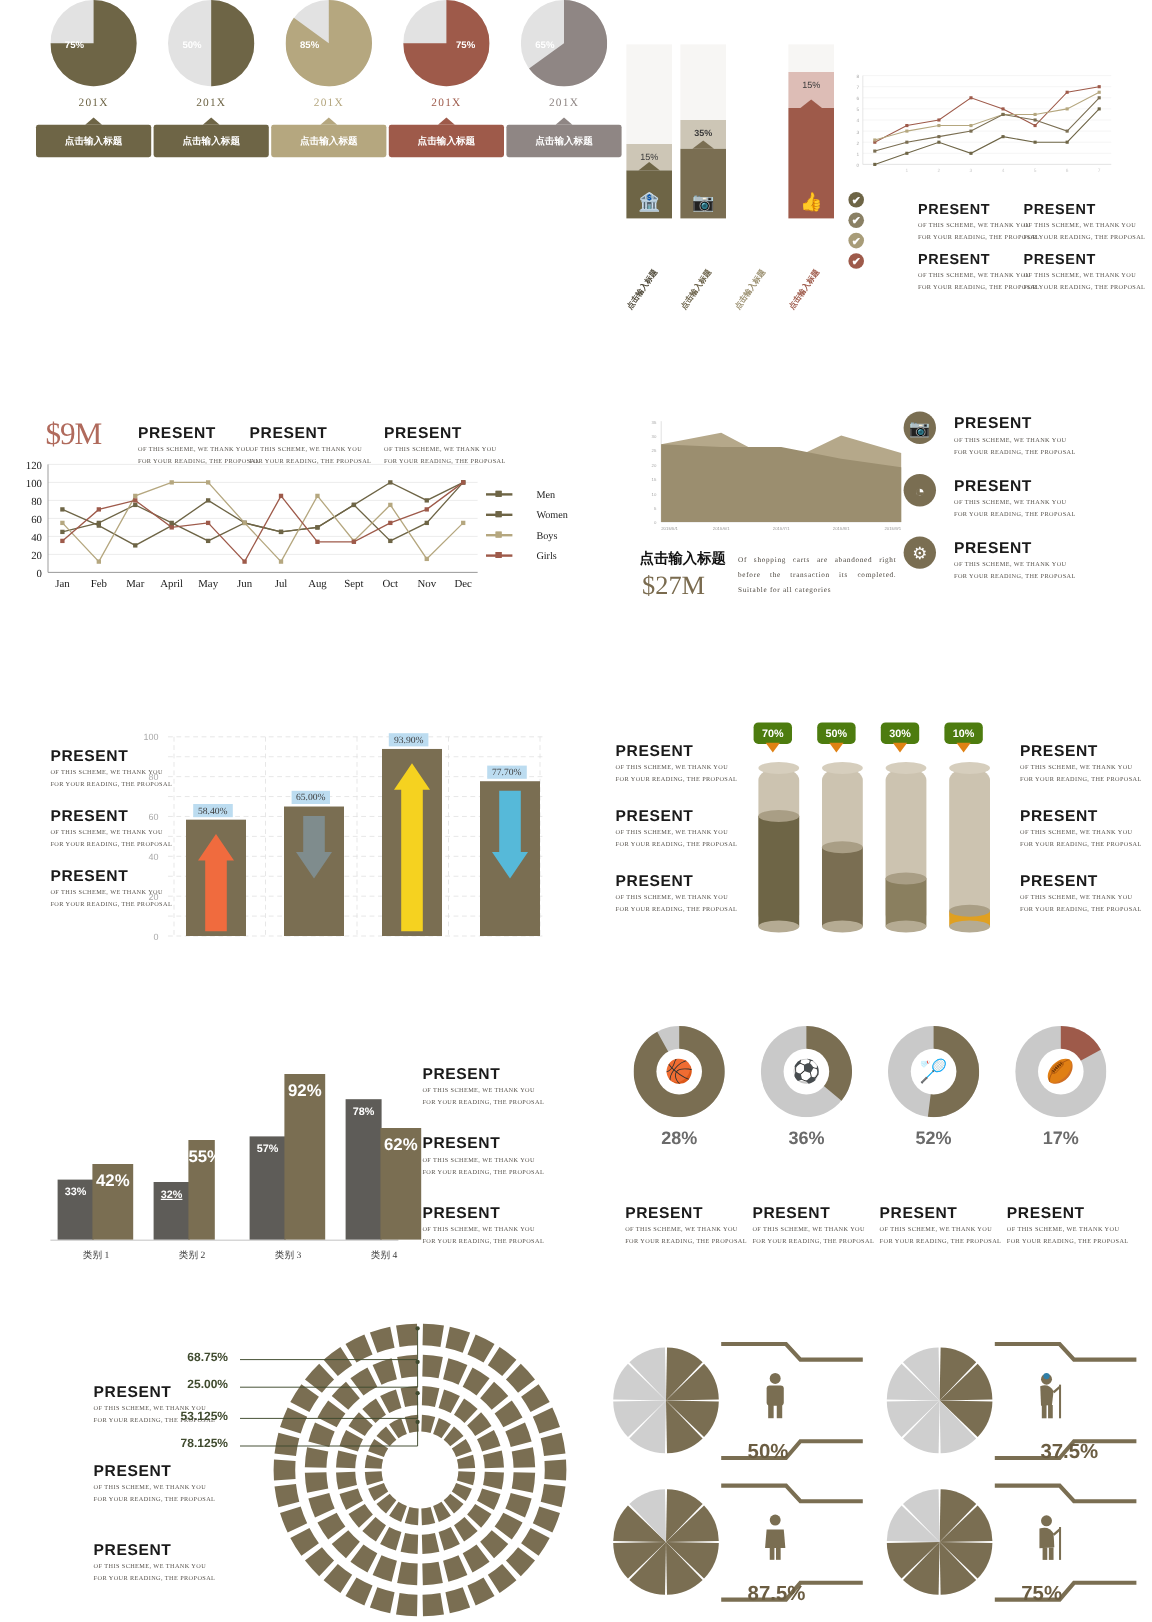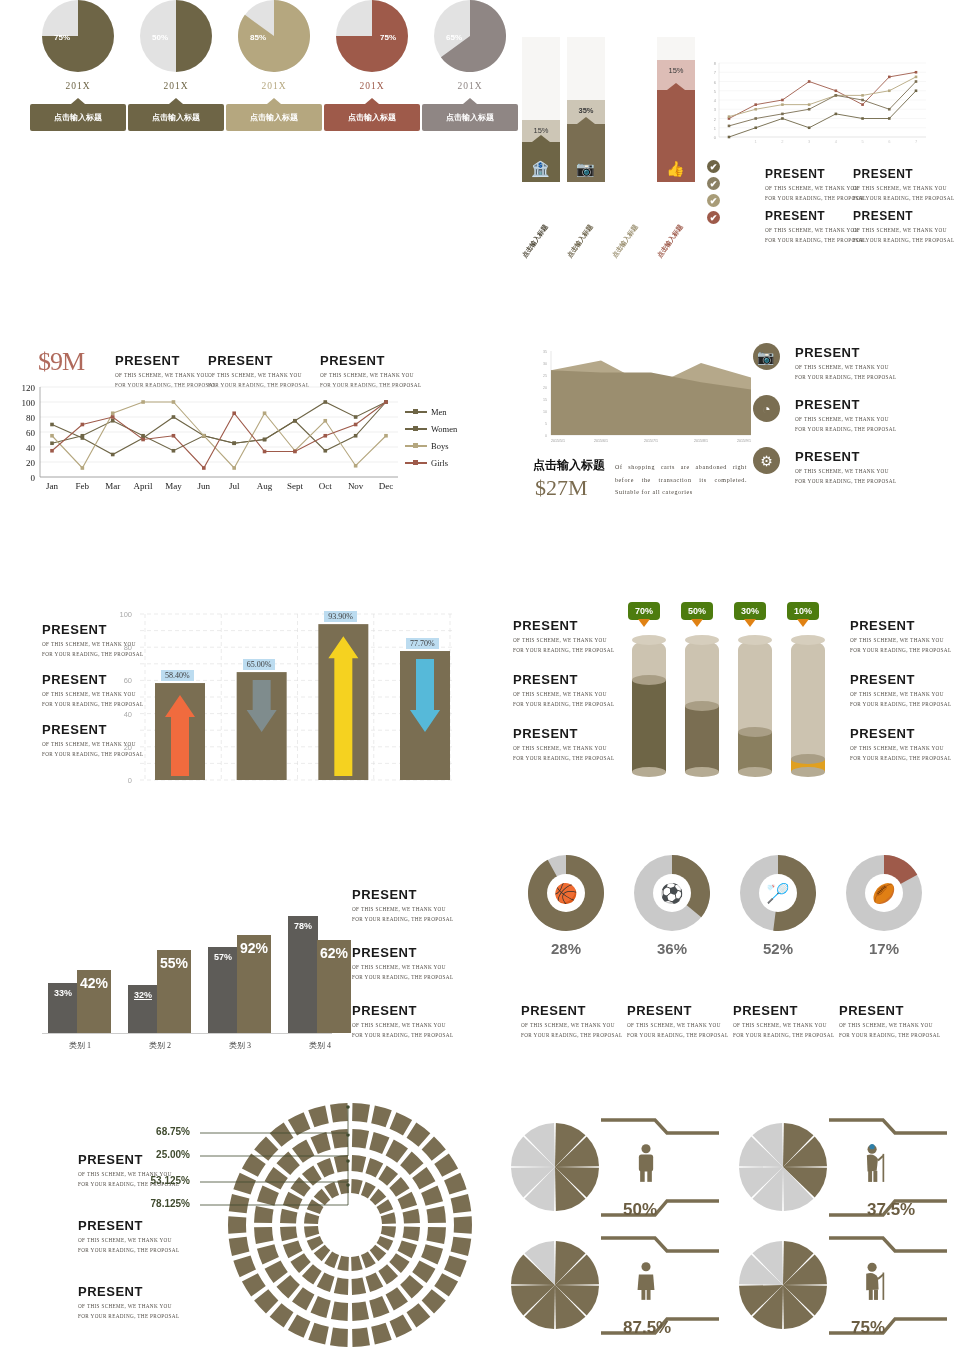--- a/index.html
+++ b/index.html
@@ -91,21 +91,21 @@
     color: #fff; font-size: 9px; font-weight: bold;
   }
 
   
   #sec3 { left: 0; top: 335px; width: 480px; height: 180px; }
   .money {
     font-family: "Liberation Serif", serif;
     font-size: 26px; color: #b06a5c; letter-spacing: -1px;
   }
   .legend-item {
-    display: flex; align-items: center; gap: 4px;
+    display: flex; align-items: center; gap: 20px;
     font-family: "Liberation Serif", serif; font-size: 8.5px; color: #222;
     margin-bottom: 7px;
   }
   .legend-mark { width: 22px; height: 2px; position: relative; }
   .legend-mark:after {
     content: ""; position: absolute; left: 8px; top: -2px;
     width: 5px; height: 5px; background: inherit;
   }
   .axis-txt { font-family: "Liberation Serif", serif; font-size: 9px; fill: #1a1a1a; }
 
@@ -743,28 +743,28 @@
     <div class="gbar" style="left:48px;width:30px;height:50px;background:#5e5c58;">
       <div class="gbar-val" style="top:5px;font-size:9px;">33%</div>
     </div>
     <div class="gbar" style="left:77px;width:34px;height:63px;background:#7a6e52;">
       <div class="gbar-val" style="top:5px;font-size:14px;">42%</div>
     </div>
     <div class="gcat" style="left:45px;">类别 1</div>
     <div class="gbar" style="left:128px;width:30px;height:48px;background:#5e5c58;">
       <div class="gbar-val" style="top:5px;font-size:9px;text-decoration:underline;">32%</div>
     </div>
-    <div class="gbar" style="left:157px;width:34px;height:83px;background:#7a6e52;">
+    <div class="gbar" style="left:157px;width:22px;height:83px;background:#7a6e52;">
       <div class="gbar-val" style="top:5px;font-size:14px;">55%</div>
     </div>
     <div class="gcat" style="left:125px;">类别 2</div>
     <div class="gbar" style="left:208px;width:30px;height:86px;background:#5e5c58;">
       <div class="gbar-val" style="top:5px;font-size:9px;">57%</div>
     </div>
-    <div class="gbar" style="left:237px;width:34px;height:98px;background:#7a6e52;">
+    <div class="gbar" style="left:237px;width:34px;height:138px;background:#7a6e52;">
       <div class="gbar-val" style="top:5px;font-size:14px;">92%</div>
     </div>
     <div class="gcat" style="left:205px;">类别 3</div>
     <div class="gbar" style="left:288px;width:30px;height:117px;background:#5e5c58;">
       <div class="gbar-val" style="top:5px;font-size:9px;">78%</div>
     </div>
     <div class="gbar" style="left:317px;width:34px;height:93px;background:#7a6e52;">
       <div class="gbar-val" style="top:5px;font-size:14px;">62%</div>
     </div>
     <div class="gcat" style="left:285px;">类别 4</div>

